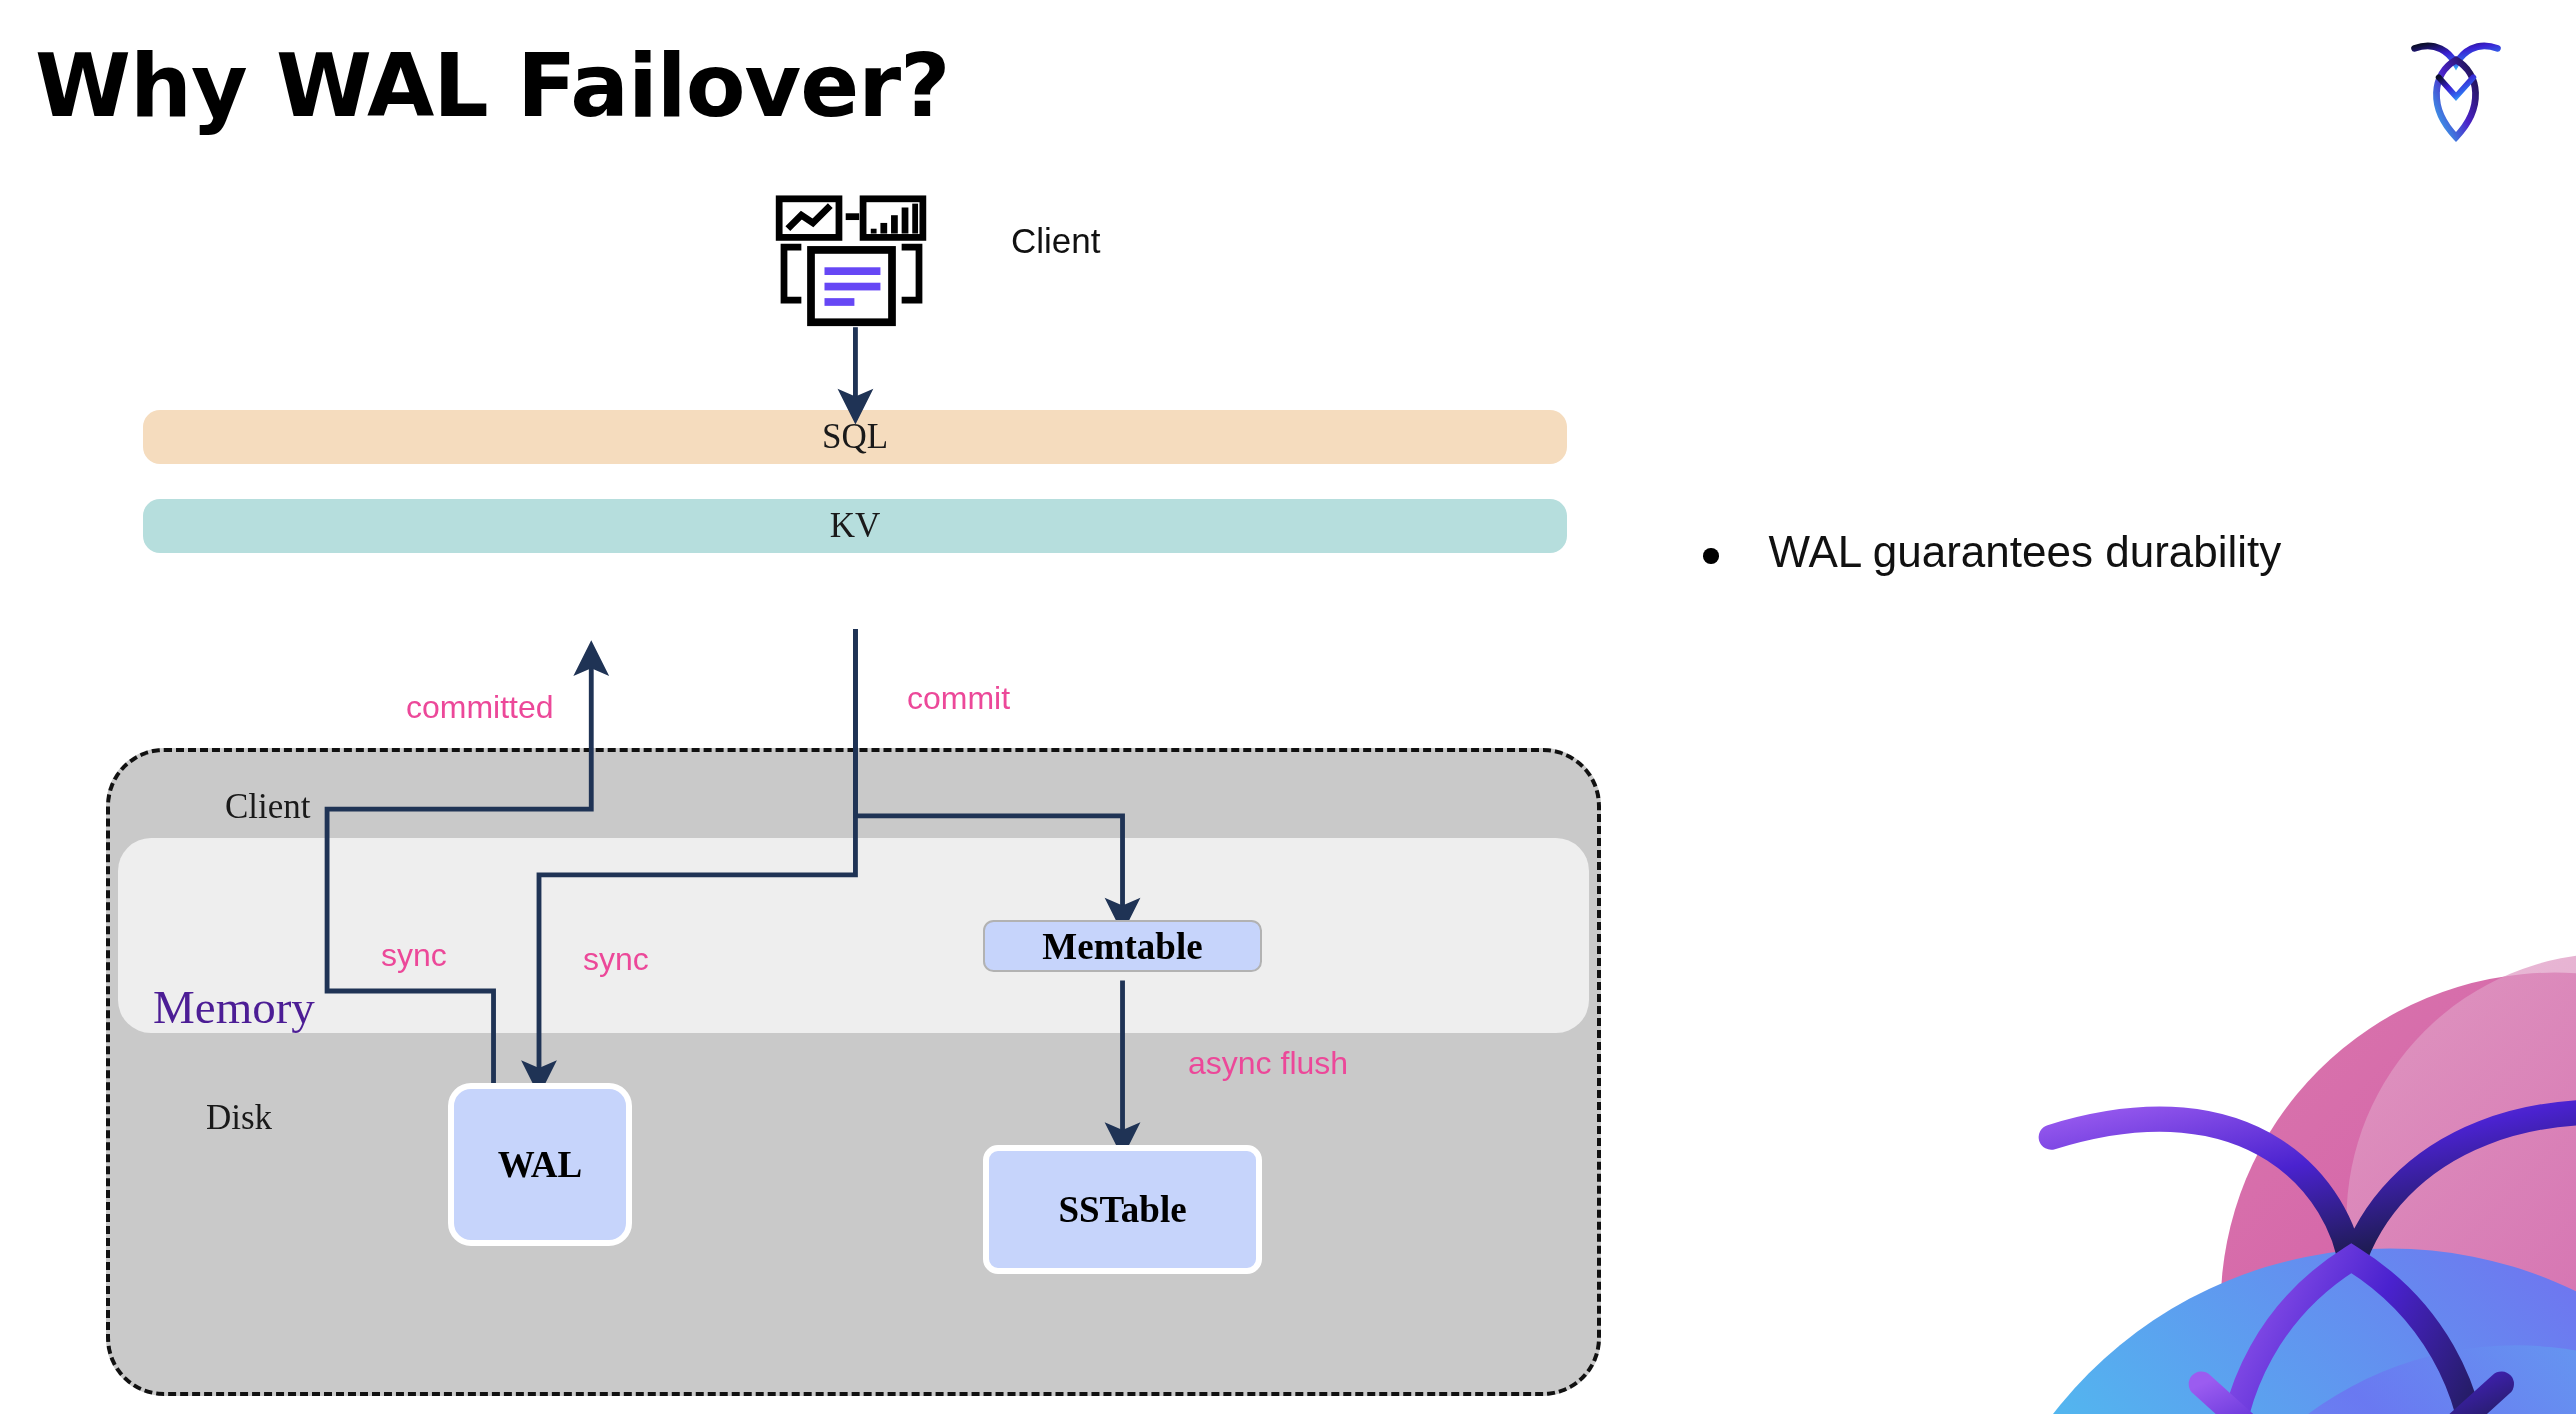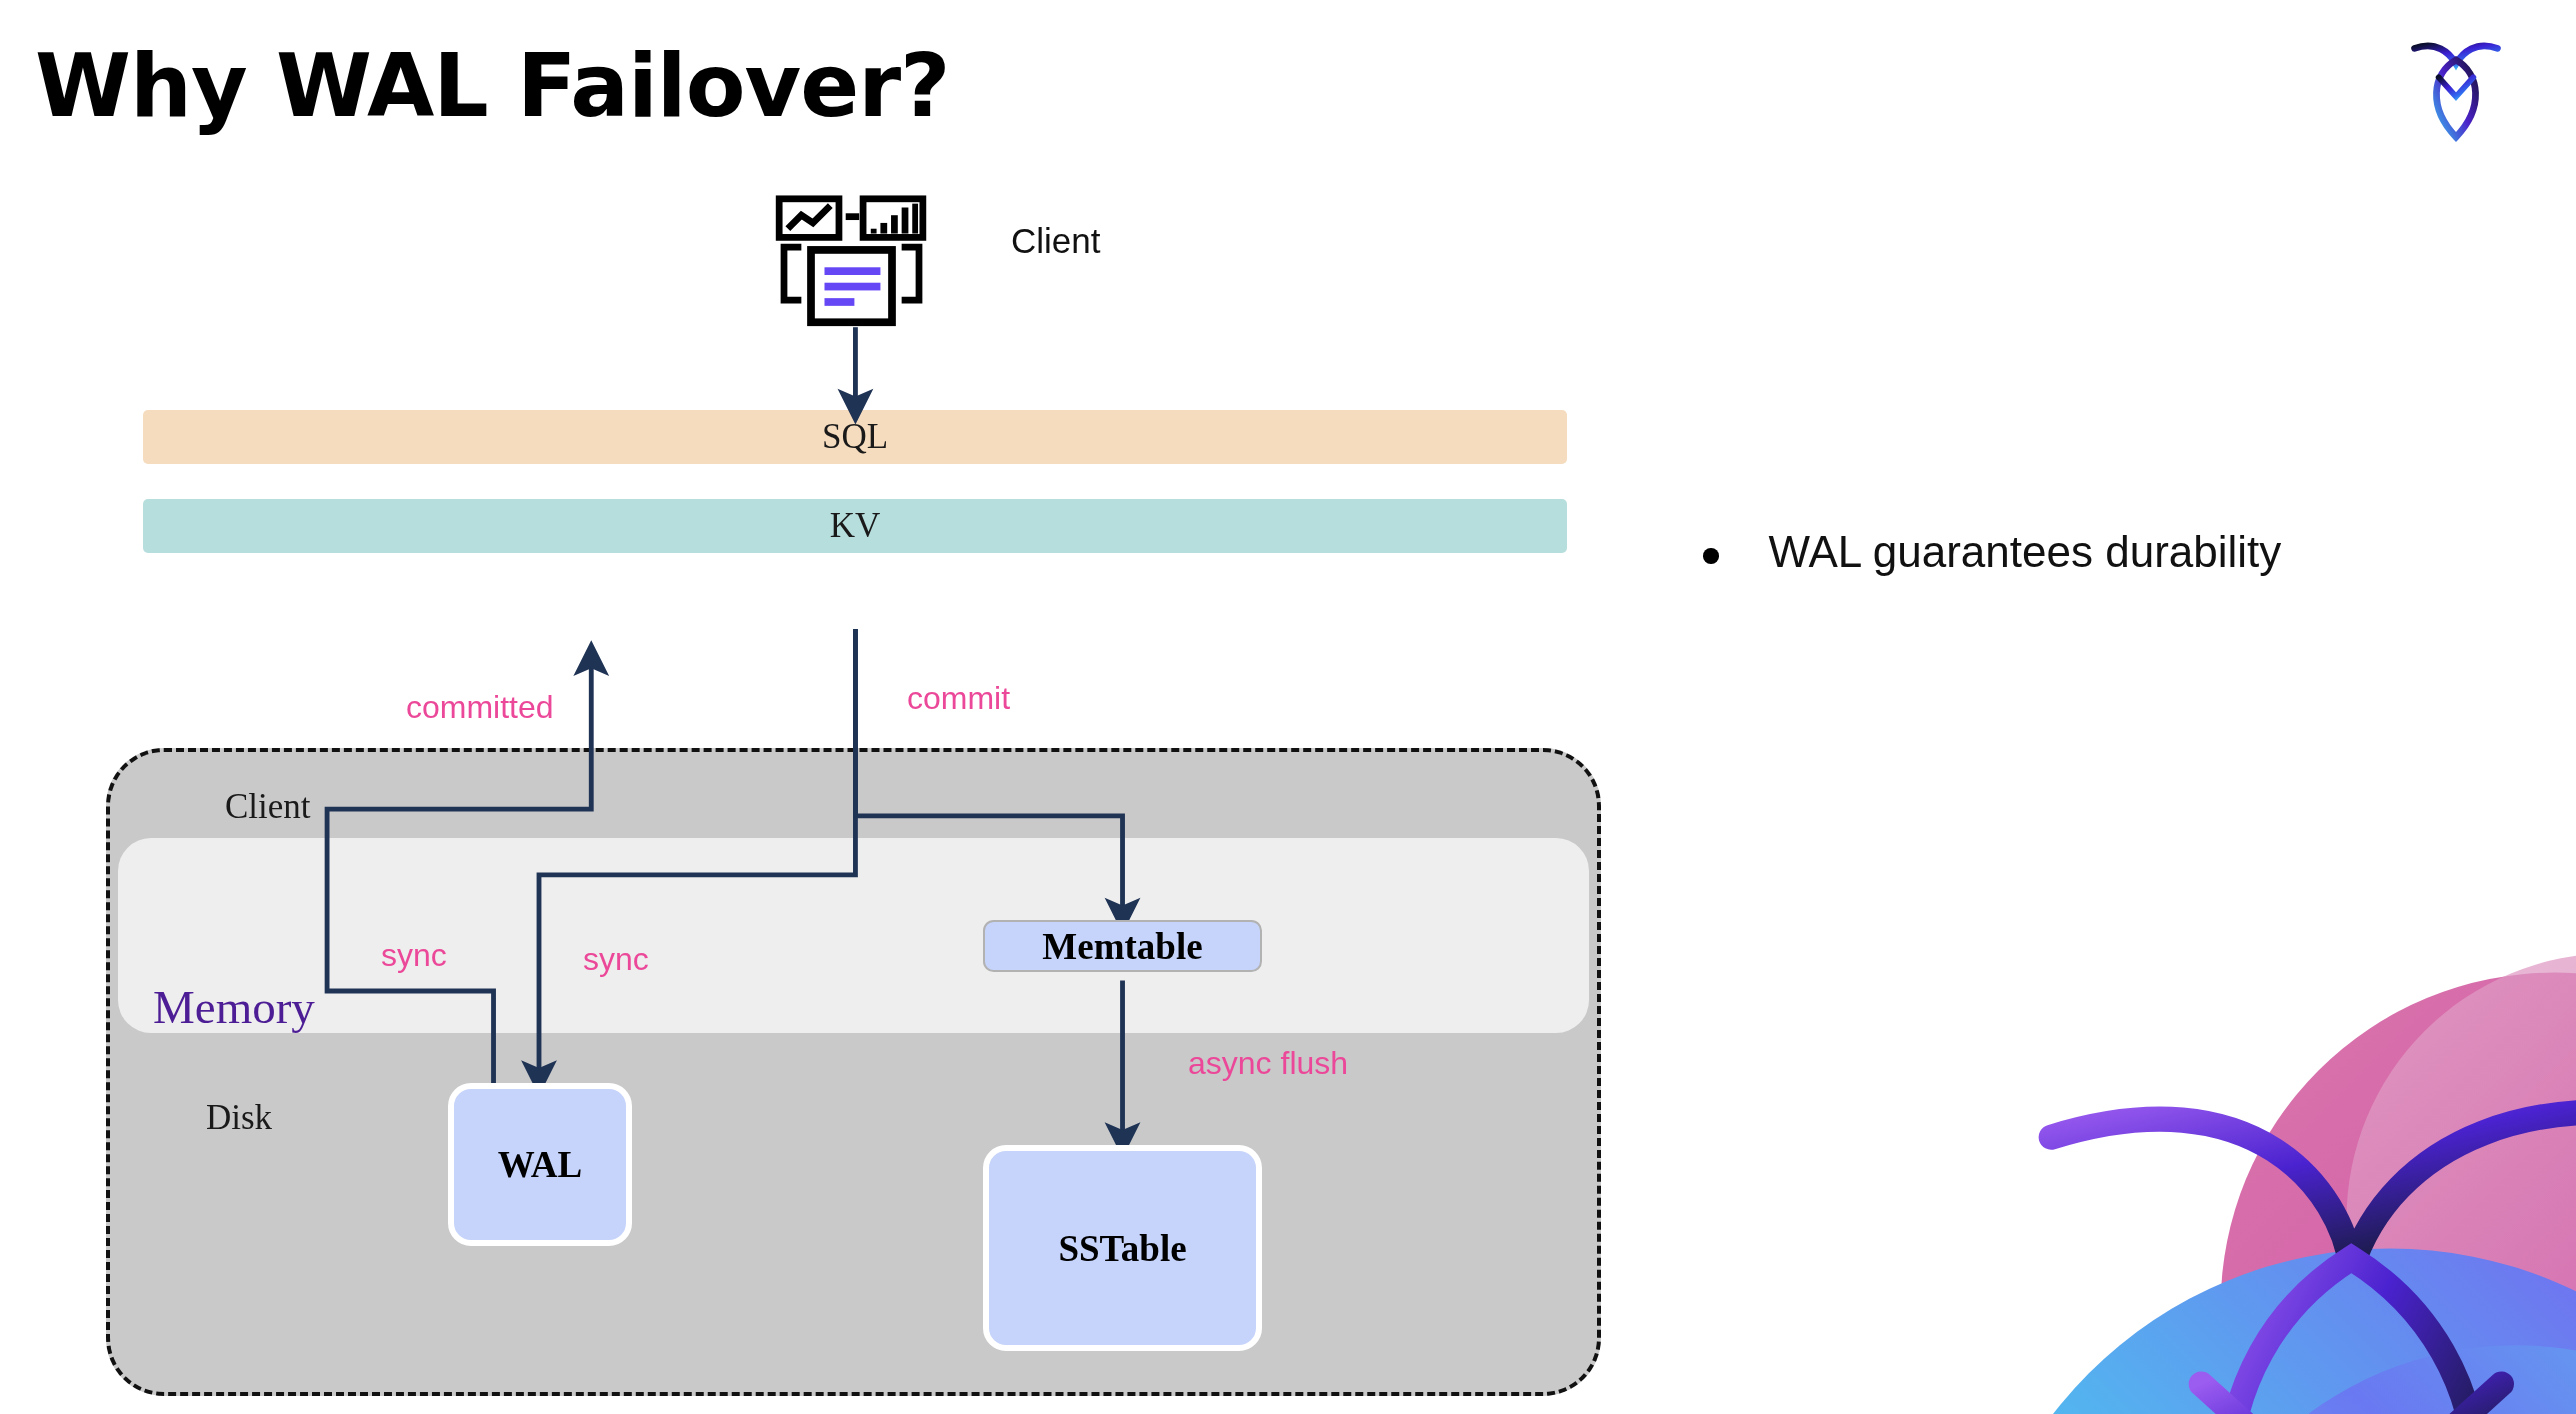--- a/index.html
+++ b/index.html
@@ -27,21 +27,21 @@
   
   #client-icon{position:absolute;left:774px;top:194px;width:155px;height:135px;}
   #client-label{
     position:absolute;left:1011px;top:221px;
     font-size:35px;color:#111;font-family:"Liberation Sans", sans-serif;
   }
 
   
   .layer-bar{
     position:absolute;left:143px;width:1424px;height:54px;
-    border-radius:5px;
+    border-radius:17px;
     display:flex;align-items:center;justify-content:center;
     font-family:"Liberation Serif", serif;
     font-size:35px;color:#1a1a1a;
   }
   #layer-sql{top:410px;background:#f5dcbe;}
   #layer-kv{top:499px;background:#b6dedd;}
   #layer-storage{top:575px;background:#d6d2e6;}
 
   
   #pebble-container{
@@ -76,22 +76,22 @@
   }
   #node-memtable{
     left:983px;top:920px;width:279px;height:52px;
     border-radius:10.6px;border:2.9px solid #b2b2b2;
   }
   #node-wal{
     left:448px;top:1083px;width:184px;height:163px;
     border-radius:23px;border:6.8px solid #ffffff;
   }
   #node-sstable{
-    left:983px;top:1145px;width:279px;height:206px;
-    border-radius:23px;border:6.8px solid #ffffff;
+    left:983px;top:1145px;width:279px;height:129px;
+    border-radius:15px;border:6.8px solid #ffffff;
   }
 
   
   #arrow-layer{position:absolute;left:0;top:0;width:2576px;height:1415px;pointer-events:none;}
 
   
   .edge-label{position:absolute;font-family:"Liberation Sans", sans-serif;font-size:32px;color:#ec4899;white-space:nowrap;}
   #label-committed{left:406px;top:689px;}
   #label-commit{left:907px;top:680px;}
   #label-sync-left{left:381px;top:937px;}

